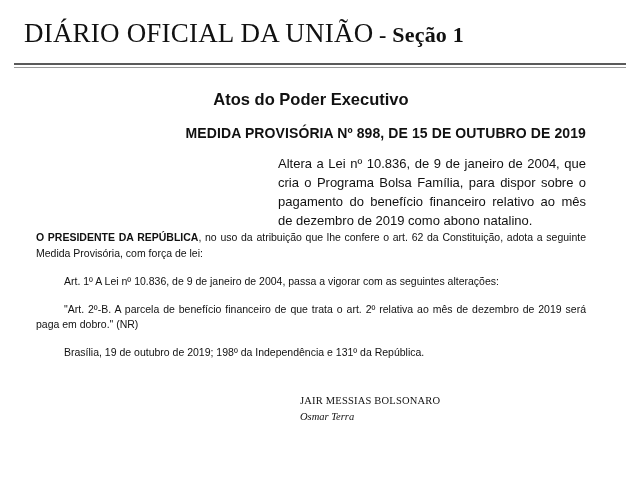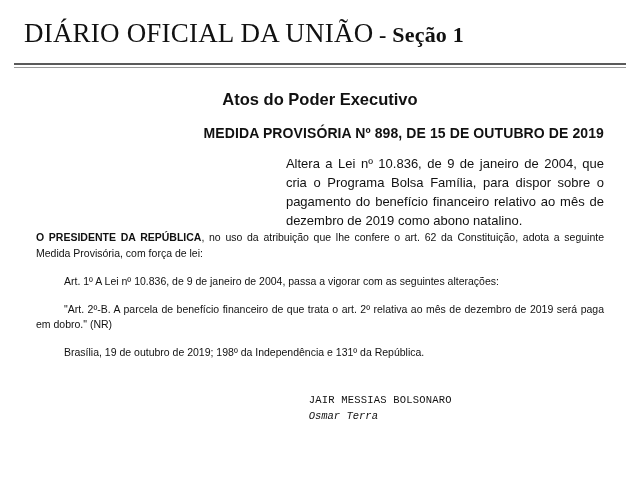--- a/index.html
+++ b/index.html
@@ -46,21 +46,21 @@
     margin: 6px 14px 0 14px;
   }
   .rule-thin {
     height: 1px;
     background: #9a9a9a;
     margin: 2px 14px 0 14px;
   }
 
   
   .content {
-    padding: 16px 36px 0 36px;
+    padding: 16px 54px 0 36px;
     box-sizing: border-box;
   }
   .doc-heading {
     text-align: center;
     font-family: "Liberation Sans", sans-serif;
     font-weight: bold;
     font-size: 16.5px;
     color: #111111;
     margin: 6px 0 16px 0;
   }
@@ -95,21 +95,21 @@
   }
   p.quoted {
     text-indent: 28px;
   }
   .strong {
     font-weight: bold;
   }
   .signatures {
     margin-top: 32px;
     margin-left: 48%;
-    font-family: Liberation Mono, monospace;
+    font-family: Liberation Serif, serif;
     font-size: 10.5px;
     line-height: 1.5;
     color: #111111;
   }
   .sig-name {
     letter-spacing: 0.2px;
   }
   .sig-italic {
     font-style: italic;
   }

